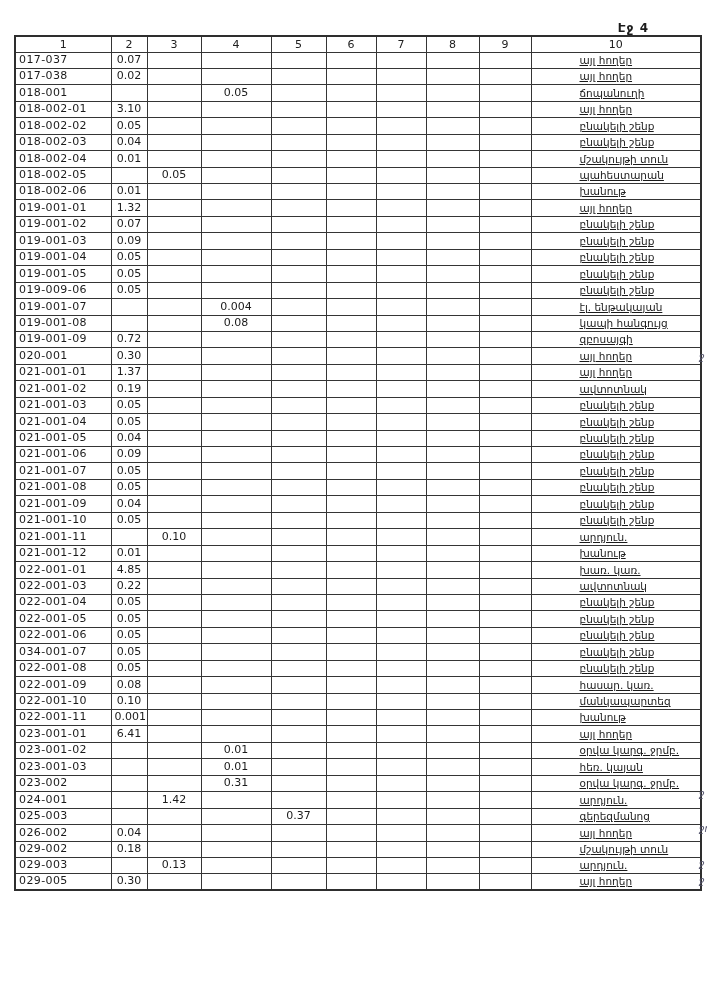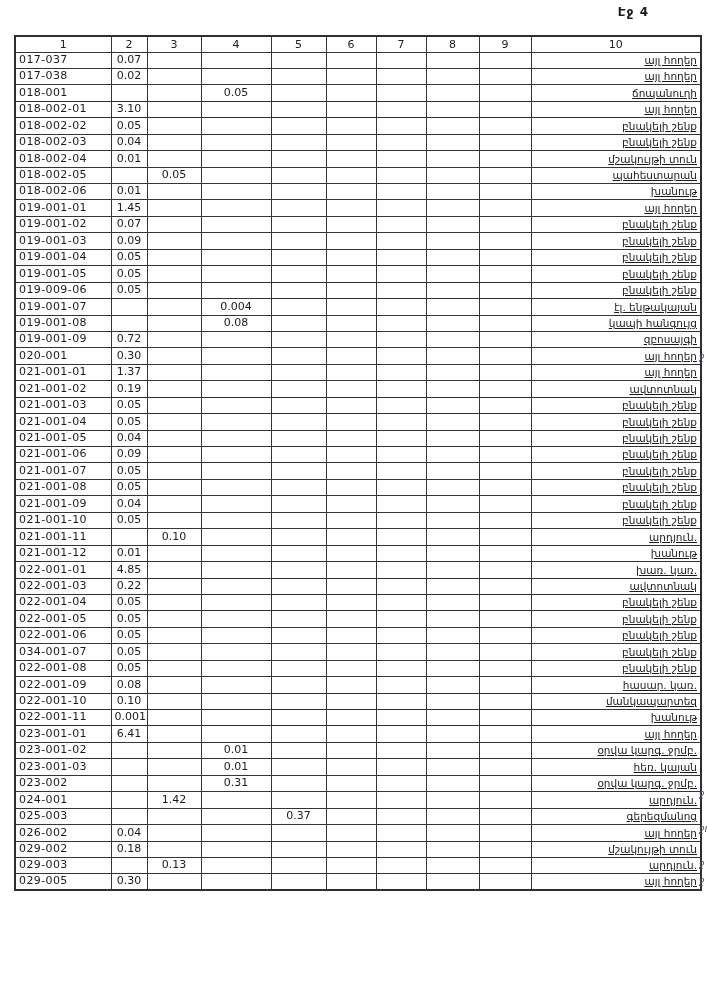--- a/index.html
+++ b/index.html
@@ -8,21 +8,21 @@
     width: 707px;
     height: 983px;
     position: relative;
     background: #ffffff;
     font-family: "DejaVu Sans", sans-serif;
     color: #1b1b1b;
     overflow: hidden;
   }
   .page-label {
     position: absolute;
-    top: 5px;
+    top: 21px;
     right: 58px;
     font-size: 12px;
     font-weight: bold;
     letter-spacing: 1px;
   }
   table.sheet {
     position: absolute;
     top: 35px;
     left: 14px;
     width: 686px;
@@ -45,21 +45,21 @@
     color: #202020;
   }
   .sheet td {
     height: 16.45px;
     font-size: 11px;
     padding: 0 3px 2px 3px;
     vertical-align: bottom;
   }
   td.code { text-align: left; letter-spacing: 0.4px; margin-left: 48px; }
   td.val  { text-align: center; }
-  td.label { text-align: right; font-size: 10.5px; padding-left: 48px; }
+  td.label { text-align: left; font-size: 10.5px; padding-left: 48px; }
   td.label span {
     text-decoration: underline;
     text-underline-offset: 1px;
   }
   .margin-notes { position: absolute; top: 0; left: 0; }
   .margin-note {
     position: absolute;
     left: 699px;
     width: 10px;
     font-size: 10px;
@@ -204,21 +204,21 @@
         <td class="val"></td>
         <td class="val"></td>
         <td class="val"></td>
         <td class="val"></td>
         <td class="val"></td>
         <td class="val"></td>
         <td class="label"><span>խանութ</span></td>
       </tr>
       <tr>
         <td class="code">019-001-01</td>
-        <td class="val">1.45</td>
+        <td class="val">1.32</td>
         <td class="val"></td>
         <td class="val"></td>
         <td class="val"></td>
         <td class="val"></td>
         <td class="val"></td>
         <td class="val"></td>
         <td class="val"></td>
         <td class="label"><span>այլ հողեր</span></td>
       </tr>
       <tr>

